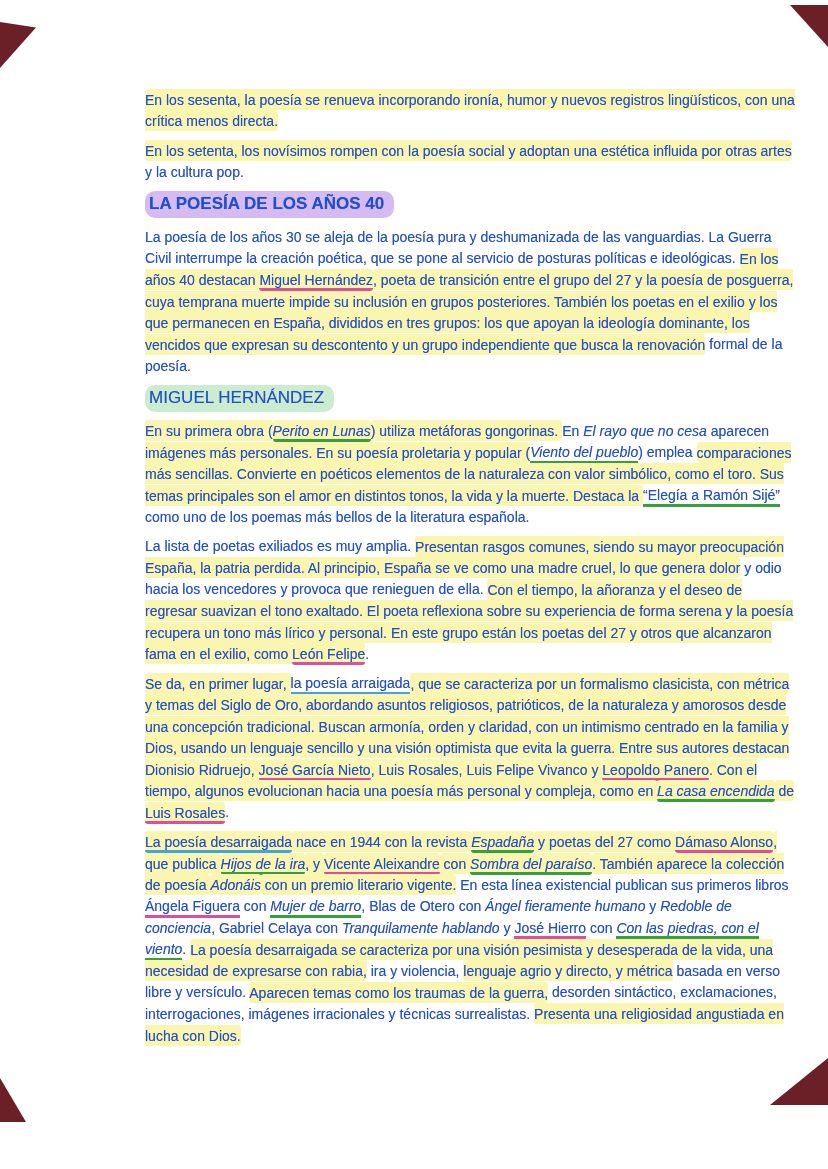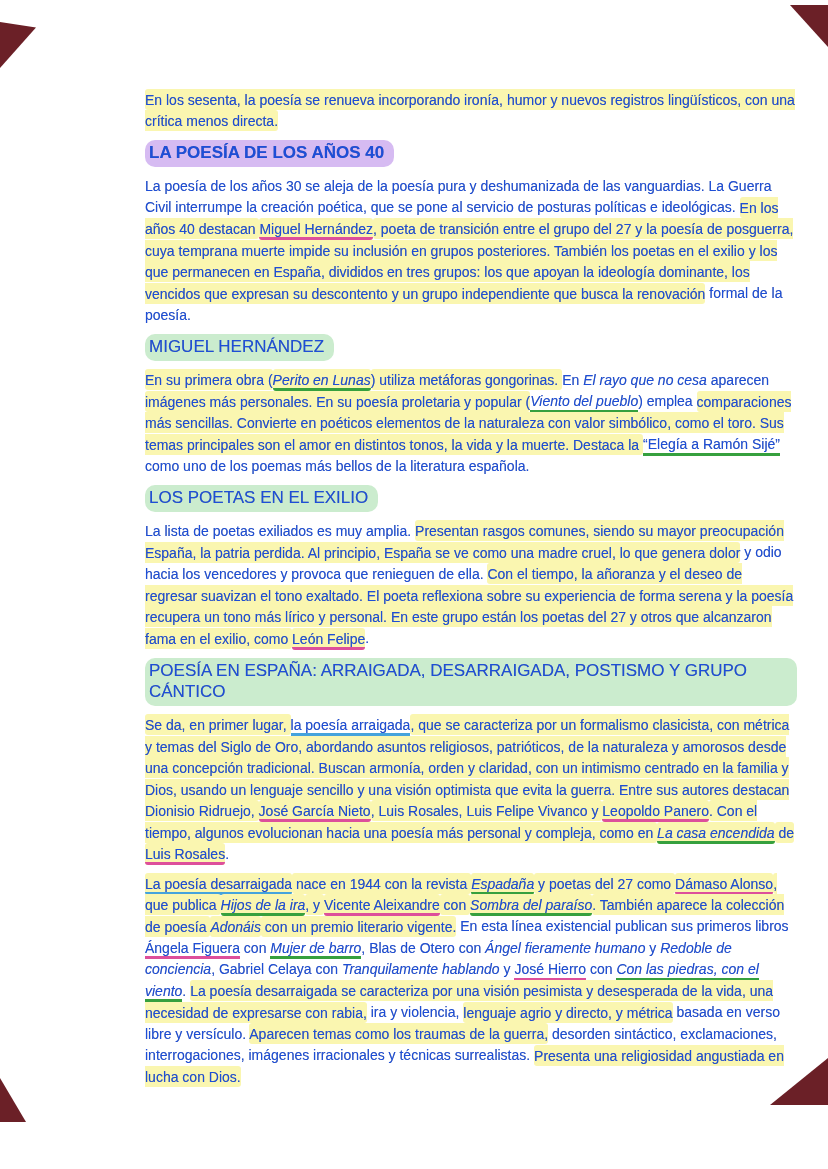--- a/index.html
+++ b/index.html
@@ -51,22 +51,21 @@
 </head>
 <body>
 
 <div class="corner tl"></div>
 <div class="corner tr"></div>
 <div class="corner bl"></div>
 <div class="corner br"></div>
 
 <div class="doc">
     <p><span class="run hl">En los sesenta, la poesía se renueva incorporando ironía, humor y nuevos registros lingüísticos, con una crítica menos directa.</span></p>
+    <p><span class="run hl">En los setenta, los novísimos rompen con la poesía social y adoptan una estética influida por otras artes</span><span class="run"> y la cultura pop.</span></p>
     <div class="heading"><span class="pill purple">LA POESÍA DE LOS AÑOS 40</span></div>
     <p><span class="run">La poesía de los años 30 se aleja de la poesía pura y deshumanizada de las vanguardias. La Guerra Civil interrumpe la creación poética, que se pone al servicio de posturas políticas e ideológicas. </span><span class="run hl">En los años 40 destacan </span><span class="run hl u-pink">Miguel Hernández</span><span class="run hl">, poeta de transición entre el grupo del 27 y la poesía de posguerra, cuya temprana muerte impide su inclusión en grupos posteriores. También los poetas en el exilio y los que permanecen en España, divididos en tres grupos: los que apoyan la ideología dominante, los vencidos que expresan su descontento y un grupo independiente que busca la renovación</span><span class="run"> formal de la poesía.</span></p>
     <div class="heading"><span class="pill green">MIGUEL HERNÁNDEZ</span></div>
     <p><span class="run hl">En su primera obra (</span><span class="run hl it u-green">Perito en Lunas</span><span class="run hl">) utiliza metáforas gongorinas. </span><span class="run">En </span><span class="run it">El rayo que no cesa</span><span class="run"> aparecen </span><span class="run hl">imágenes más personales. En su poesía proletaria y popular (</span><span class="run it u-green">Viento del pueblo</span><span class="run">) emplea </span><span class="run hl">comparaciones más sencillas. Convierte en poéticos elementos de la naturaleza con valor simbólico, como el toro. Sus temas principales son el amor en distintos tonos, la vida y la muerte. Destaca la </span><span class="run u-green">“Elegía a Ramón Sijé”</span><span class="run"> como uno de los poemas más bellos de la literatura española.</span></p>
-    <div class="heading"><span class="pill green">LOS POETAS EN EL EXILIO</span></div>
     <p><span class="run">La lista de poetas exiliados es muy amplia. </span><span class="run hl">Presentan rasgos comunes, siendo su mayor preocupación España, la patria perdida. Al principio, España se ve como una madre cruel, lo que genera dolor</span><span class="run"> y odio hacia los vencedores y provoca que renieguen de ella. </span><span class="run hl">Con el tiempo, la añoranza y el deseo de regresar suavizan el tono exaltado. El poeta reflexiona sobre su experiencia de forma serena y la poesía recupera un tono más lírico y personal. En este grupo están los poetas del 27 y otros que alcanzaron fama en el exilio, como </span><span class="run hl u-pink">León Felipe</span><span class="run">.</span></p>
-    <div class="heading"><span class="pill green">POESÍA EN ESPAÑA: ARRAIGADA, DESARRAIGADA, POSTISMO Y GRUPO CÁNTICO</span></div>
     <p><span class="run hl">Se da, en primer lugar, </span><span class="run u-blue">la poesía arraigada</span><span class="run hl">, que se caracteriza por un formalismo clasicista, con métrica y temas del Siglo de Oro, abordando asuntos religiosos, patrióticos, de la naturaleza y amorosos desde una concepción tradicional. Buscan armonía, orden y claridad, con un intimismo centrado en la familia y Dios, usando un lenguaje sencillo y una visión optimista que evita la guerra. Entre sus autores destacan Dionisio Ridruejo, </span><span class="run hl u-pink">José García Nieto</span><span class="run hl">, Luis Rosales, Luis Felipe Vivanco y </span><span class="run hl u-pink">Leopoldo Panero</span><span class="run hl">. Con el tiempo, algunos evolucionan hacia una poesía más personal y compleja, como en </span><span class="run hl it u-green">La casa encendida</span><span class="run hl"> de </span><span class="run hl u-pink">Luis Rosales</span><span class="run">.</span></p>
     <p><span class="run hl u-blue">La poesía desarraigada</span><span class="run hl"> nace en 1944 con la revista </span><span class="run hl it u-green">Espadaña</span><span class="run hl"> y poetas del 27 como </span><span class="run hl u-pink">Dámaso Alonso</span><span class="run hl">, que publica </span><span class="run hl it u-green">Hijos de la ira</span><span class="run hl">, y </span><span class="run hl u-pink">Vicente Aleixandre</span><span class="run hl"> con </span><span class="run hl it u-green">Sombra del paraíso</span><span class="run hl">. También aparece la colección de poesía </span><span class="run hl it">Adonáis</span><span class="run hl"> con un premio literario vigente.</span><span class="run"> En esta línea existencial publican sus primeros libros </span><span class="run u-pink">Ángela Figuera</span><span class="run"> con </span><span class="run it u-green">Mujer de barro</span><span class="run">, Blas de Otero con </span><span class="run it">Ángel fieramente humano</span><span class="run"> y </span><span class="run it">Redoble de conciencia</span><span class="run">, Gabriel Celaya con </span><span class="run it">Tranquilamente hablando</span><span class="run"> y </span><span class="run u-pink">José Hierro</span><span class="run"> con </span><span class="run it u-green">Con las piedras, con el viento</span><span class="run">. </span><span class="run hl">La poesía desarraigada se caracteriza por una visión pesimista y desesperada de la vida, una necesidad de expresarse con rabia,</span><span class="run"> ira y violencia, </span><span class="run hl">lenguaje agrio y directo, y métrica</span><span class="run"> basada en verso libre y versículo. </span><span class="run hl">Aparecen temas como los traumas de la guerra,</span><span class="run"> desorden sintáctico, exclamaciones, interrogaciones, imágenes irracionales y técnicas surrealistas. </span><span class="run hl">Presenta una religiosidad angustiada en lucha con Dios.</span></p>
   </div>
 
 </body></html>

